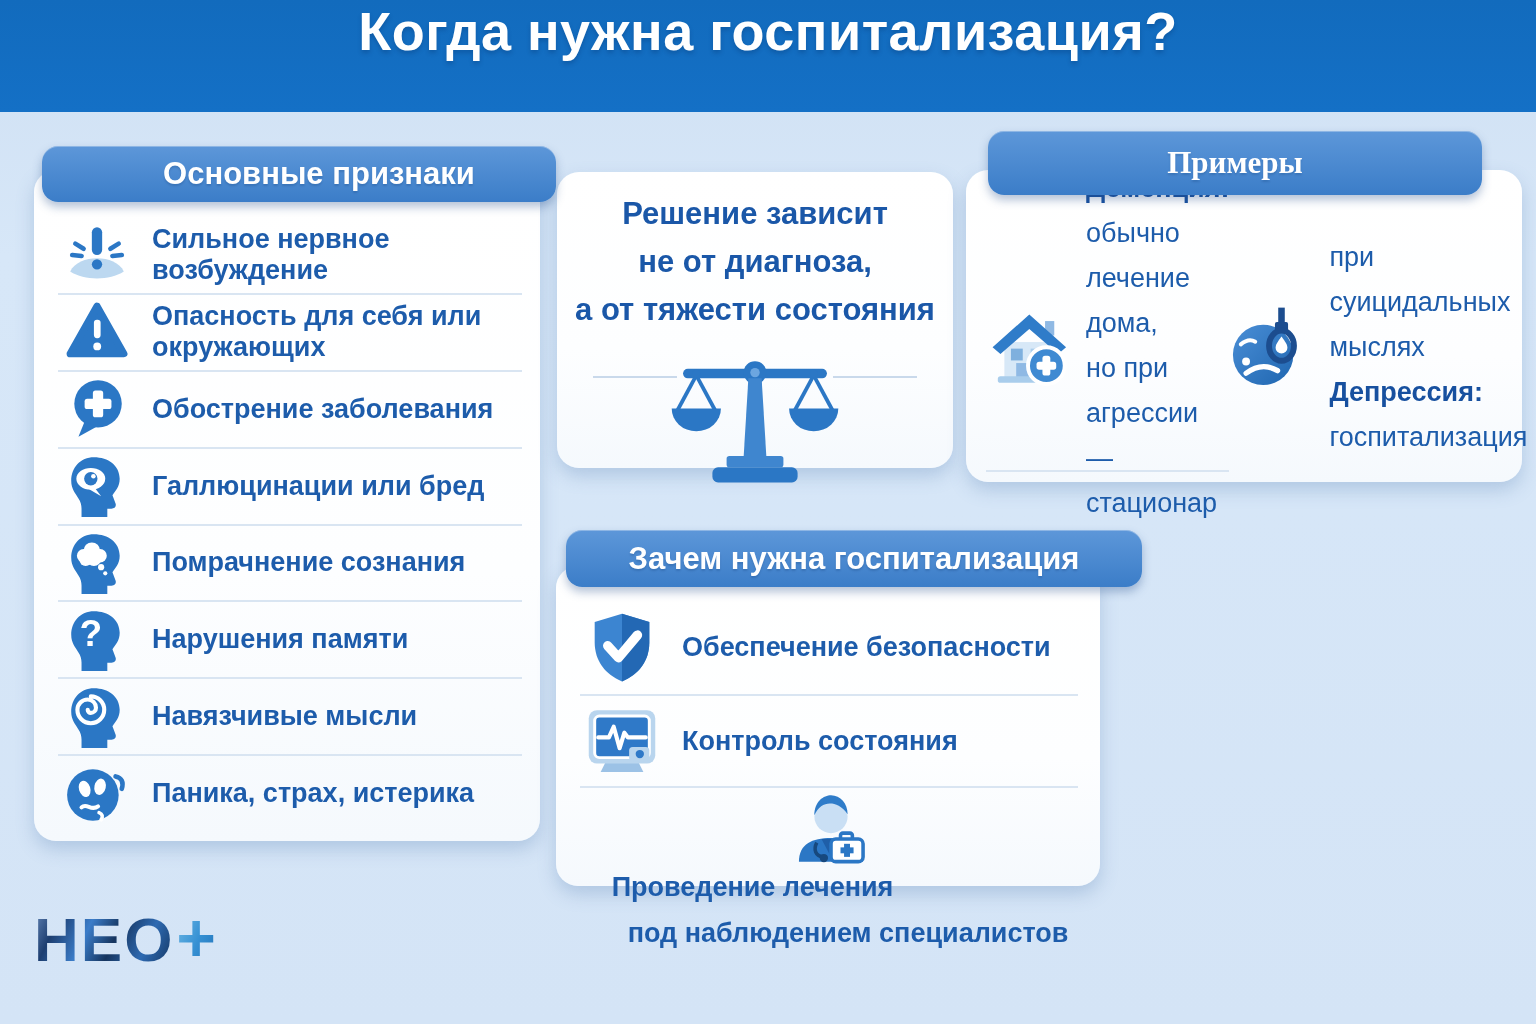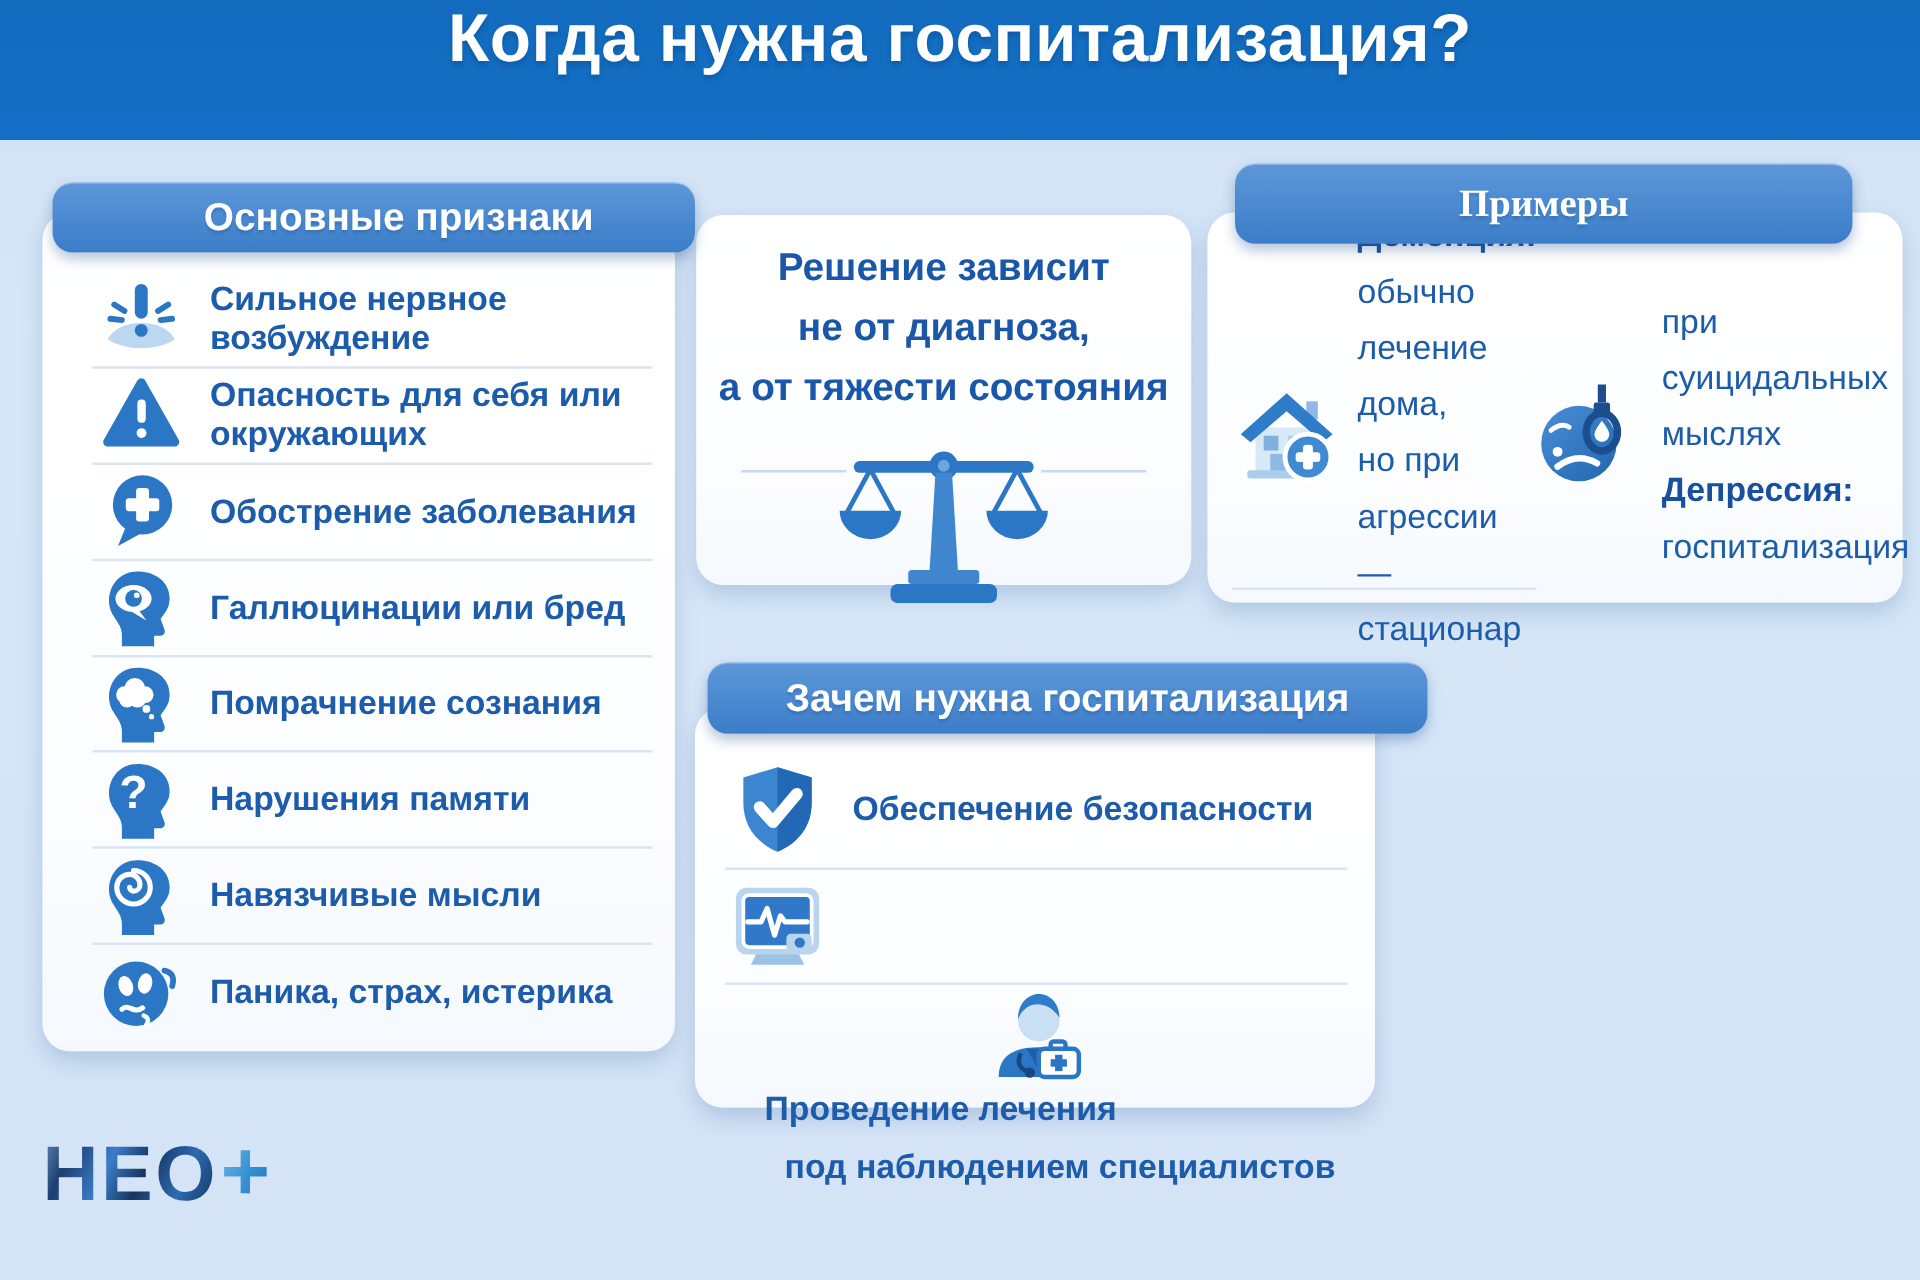--- a/index.html
+++ b/index.html
@@ -16,21 +16,21 @@
     border-radius:22px;box-shadow:0 8px 18px rgba(90,130,180,.30);}
   .pill{position:absolute;background:linear-gradient(180deg,#5d97d9,#3b7dc8);border-radius:16px;
     display:flex;align-items:center;justify-content:center;color:#fff;font-weight:bold;font-size:31px;
     box-shadow:0 5px 10px rgba(40,80,140,.35), inset 0 1px 0 rgba(255,255,255,.30);z-index:3;
     text-shadow:0 2px 2px rgba(0,40,90,.18);}
   #left-pill{left:42px;top:146px;width:474px;height:56px;padding-left:40px;}
   #right-pill{left:988px;top:131px;width:494px;height:64px;font-family:Liberation Serif, serif;}
   #bottom-pill{left:566px;top:530px;width:576px;height:57px;}
   
   #left-card{left:34px;top:170px;width:506px;height:671px;display:flex;flex-direction:column;
-    padding:48px 18px 10px 40px;box-sizing:border-box;}
+    padding:48px 18px 10px 24px;box-sizing:border-box;}
   .sign-row{flex:1;display:flex;align-items:center;border-bottom:2px solid #d9e5f2;min-height:0;}
   .sign-row:last-child{border-bottom:none;}
   .sign-row .ic{width:66px;height:66px;flex:0 0 66px;margin-left:6px;}
   .sign-row .ic svg{width:66px;height:66px;display:block;}
   .sign-lbl{margin-left:22px;font-size:27px;font-weight:bold;color:#1d5cab;}
   
   #mid-card{left:557px;top:172px;width:396px;height:296px;}
   .mid-text{padding-top:18px;text-align:center;font-size:31px;font-weight:bold;color:#1a57a8;line-height:48px;}
   .mid-div{position:absolute;top:204px;height:2px;background:#c9d9eb;}
   .mid-div.l{left:36px;width:84px;}
@@ -277,20 +277,21 @@
       <span class="ic">
         <svg viewBox="0 0 64 64">
             <path d="M18 50 h28 l4 8 h-36 Z" fill="#9cc2e6"></path>
         <rect x="4" y="6" width="56" height="45" rx="7" fill="#b9d5ee"></rect>
         <rect x="9" y="11" width="46" height="35" rx="4" fill="#2f79c8" stroke="#fff" stroke-width="2.5"></rect>
         <polyline points="12,29 21,29 25,20 30,38 34,25 37,29 52,29" fill="none" stroke="#fff" stroke-width="3.5" stroke-linecap="round" stroke-linejoin="round"></polyline>
         <rect x="38" y="37" width="17" height="12" rx="3" fill="#b9d5ee"></rect>
             <circle cx="47" cy="43" r="3.5" fill="#2f79c8"></circle>
           </svg>
       </span>
+      <span class="p-lbl">Контроль состояния</span>
     </div>
     <div class="p-row p-row3">
       <span class="ic">
         <svg viewBox="0 0 64 64">
             <path d="M5 62 C5 47 16 42 32 42 C48 42 59 47 59 62 Z" fill="#2b77c5"></path>
         <path d="M24 43 L32 58 L40 43 Z" fill="#1f5fa8"></path>
         <circle cx="32" cy="24" r="14" fill="#c9dff4"></circle>
         <path d="M18 23 C18 11 26 6 32 6 C40 6 46 13 46 22 C41 15 36 13 31 13 C26 13 21 16 18 23 Z" fill="#2f7cc9"></path>
         <path d="M20 46 C17 52 19 57 25 58" fill="none" stroke="#17497e" stroke-width="3"></path>
         <circle cx="26" cy="59" r="3.5" fill="#17497e"></circle>

